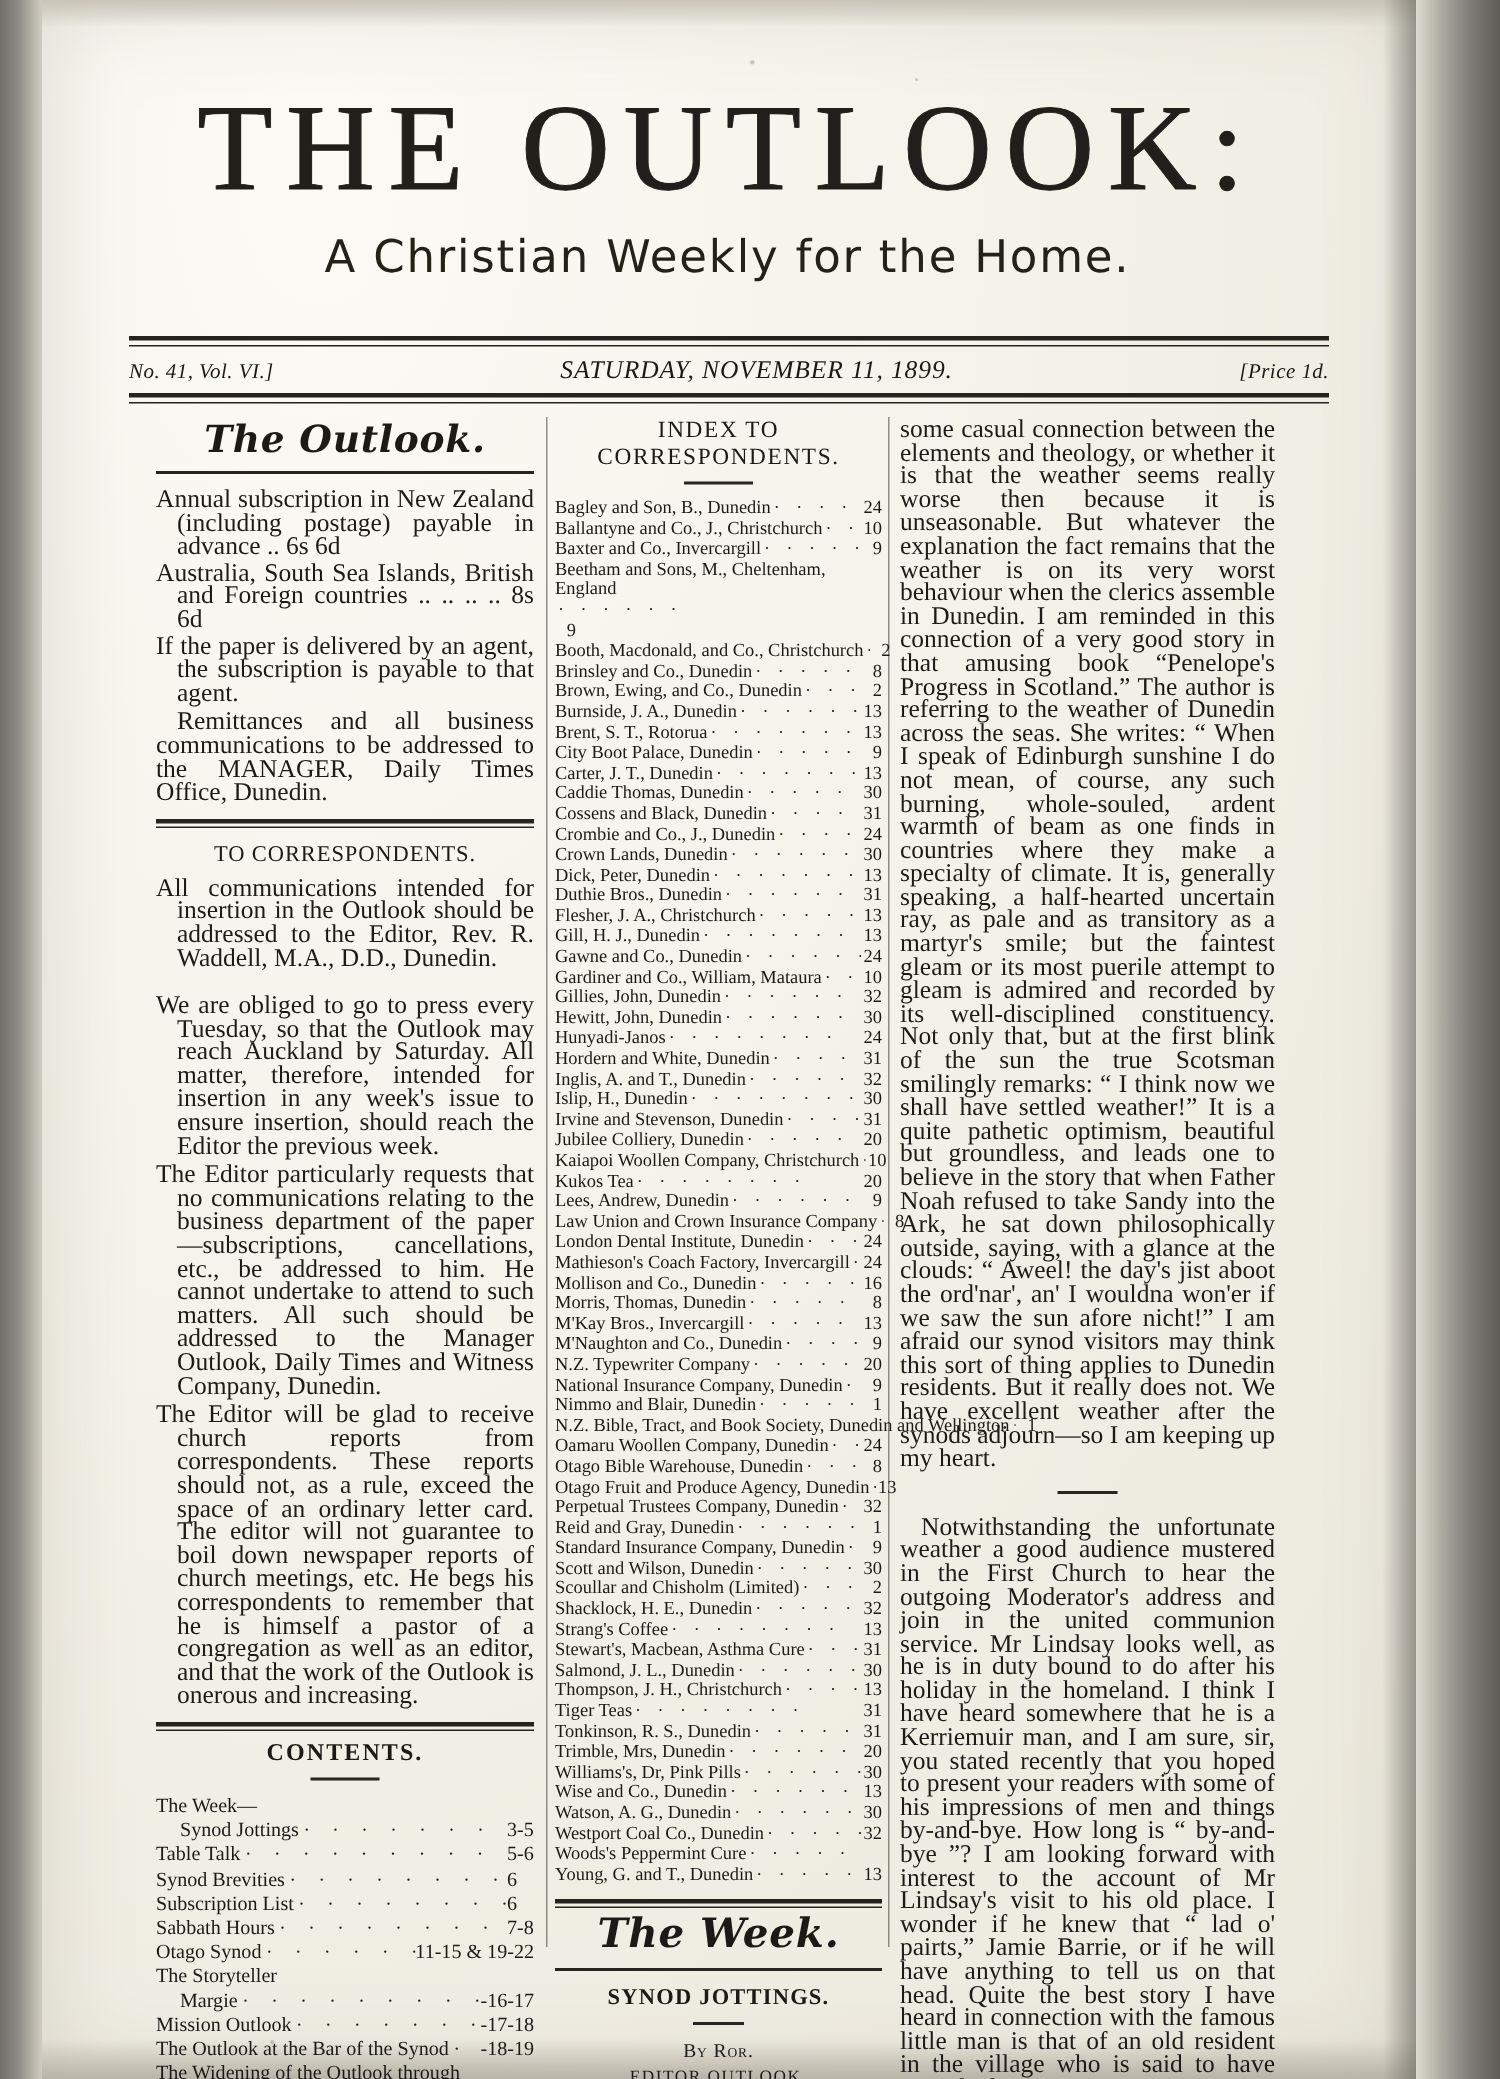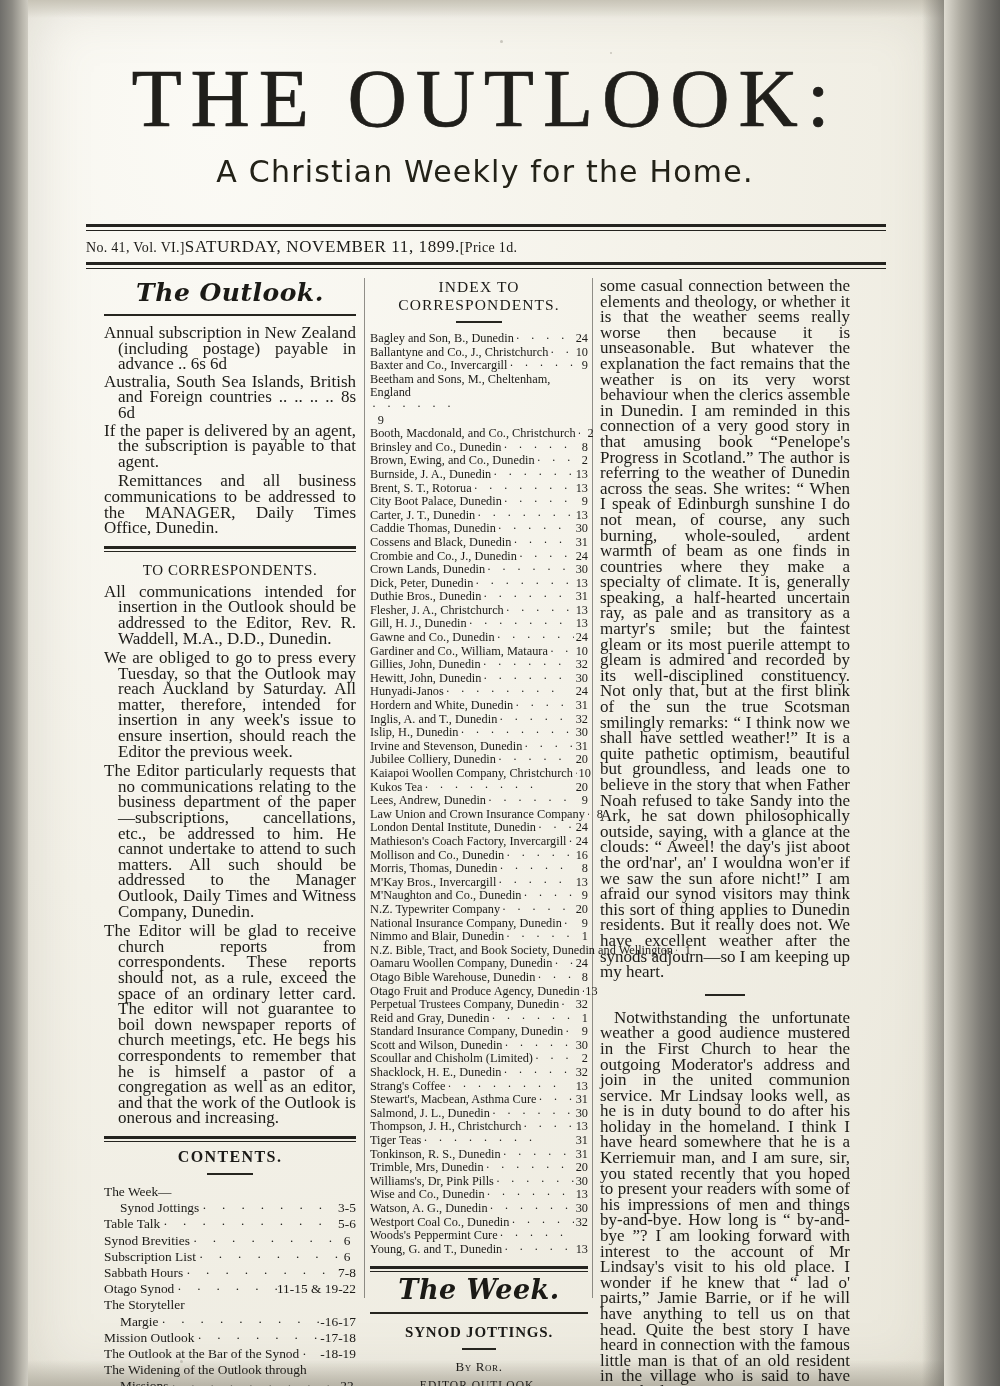--- a/index.html
+++ b/index.html
@@ -70,22 +70,23 @@
     font-size: 30px;
     letter-spacing: 1.2px;
     color: #232218;
     margin: 14px 0 0 0;
   }
   .rule-thick {
     position: absolute; background: #24231f;
   }
   .issue-line {
     position: absolute; left: 86px; top: 237px; width: 800px;
-    display: flex; align-items: baseline; 
+    display: flex; align-items: baseline; justify-content: space-between;
     font-family: "Liberation Serif", serif;
+    font-style: italic;
   }
   .issue-left, .issue-right { font-size: 14px; letter-spacing: .3px; }
   .issue-center { font-size: 17px; letter-spacing: .6px; }
 
   
   .col { position: absolute; top: 278px; }
   .col-left  { left: 104px;  width: 252px; }
   .col-mid   { left: 370px;  width: 218px; }
   .col-right { left: 600px;  width: 250px; }
 
@@ -145,21 +146,21 @@
   .contents-head {
     text-align:center; font-size: 16px; letter-spacing: 1.4px;
     font-weight: 700; margin: 16px 0 2px 0;
     font-family: "Liberation Serif", serif;
   }
   .toc { font-size: 13.4px; line-height: 16.2px; }
   .toc-row { display: flex; align-items: baseline; white-space: nowrap; }
   .toc-label { flex: 0 0 auto; }
   .toc-dots { flex: 1 1 auto; overflow: hidden; padding: 0 3px; color:#1c1b17;
               letter-spacing: 15px; font-size: 13px; }
-  .toc-page { flex: 0 0 auto; text-align: center; min-width: 18px; }
+  .toc-page { flex: 0 0 auto; text-align: left; min-width: 18px; }
   .toc-sub { padding-left: 16px; }
 
   
   .idx { font-size: 12.3px; line-height: 13.6px; }
   .idx-row { display: flex; align-items: baseline; white-space: nowrap; }
   .idx-name { flex: 0 0 auto; }
   .idx-dots { flex: 1 1 auto; overflow: hidden; padding: 0 2px;
               letter-spacing: 11px; font-size: 12px; }
   .idx-page { flex: 0 0 auto; text-align: right; min-width: 14px; }
 
@@ -210,21 +211,21 @@
     <p class="body hang">Annual subscription in New Zealand (including postage) payable in advance  ..  6s 6d</p>
     <p class="body hang">Australia, South Sea Islands, British and Foreign countries  ..  ..  ..  ..  8s 6d</p>
     <p class="body hang">If the paper is delivered by an agent, the subscription is payable to that agent.</p>
     <p class="body indent" style="margin-top:4px;">Remittances and all business communications to be addressed to the MANAGER, Daily Times Office, Dunedin.</p>
 
     <hr class="hr-double">
 
     <div class="head-sc">TO CORRESPONDENTS.</div>
 
     <p class="body hang">All communications intended for insertion in the Outlook should be addressed to the Editor, Rev. R. Waddell, M.A., D.D., Dunedin.</p>
-    <p class="body hang" style="margin-top:4px;">We are obliged to go to press every Tuesday, so that the Outlook may reach Auckland by Saturday. All matter, therefore, intended for insertion in any week's issue to ensure insertion, should reach the Editor the previous week.</p>
+    <p class="body hang" style="margin-top:16px;">We are obliged to go to press every Tuesday, so that the Outlook may reach Auckland by Saturday. All matter, therefore, intended for insertion in any week's issue to ensure insertion, should reach the Editor the previous week.</p>
     <p class="body hang" style="margin-top:4px;">The Editor particularly requests that no communications relating to the business department of the paper—subscriptions, cancellations, etc., be addressed to him. He cannot undertake to attend to such matters. All such should be addressed to the Manager Outlook, Daily Times and Witness Company, Dunedin.</p>
     <p class="body hang" style="margin-top:4px;">The Editor will be glad to receive church reports from correspondents. These reports should not, as a rule, exceed the space of an ordinary letter card. The editor will not guarantee to boil down newspaper reports of church meetings, etc. He begs his correspondents to remember that he is himself a pastor of a congregation as well as an editor, and that the work of the Outlook is onerous and increasing.</p>
 
     <div class="rule-thick" style="position:relative;left:0;top:8px;width:252px;height:3px;"></div>
     <div class="rule-thick" style="position:relative;left:0;top:10px;width:252px;height:1px;"></div>
 
     <div class="contents-head">CONTENTS.</div>
     <hr class="hr-short">
 
     <div class="toc" id="toc-list">

